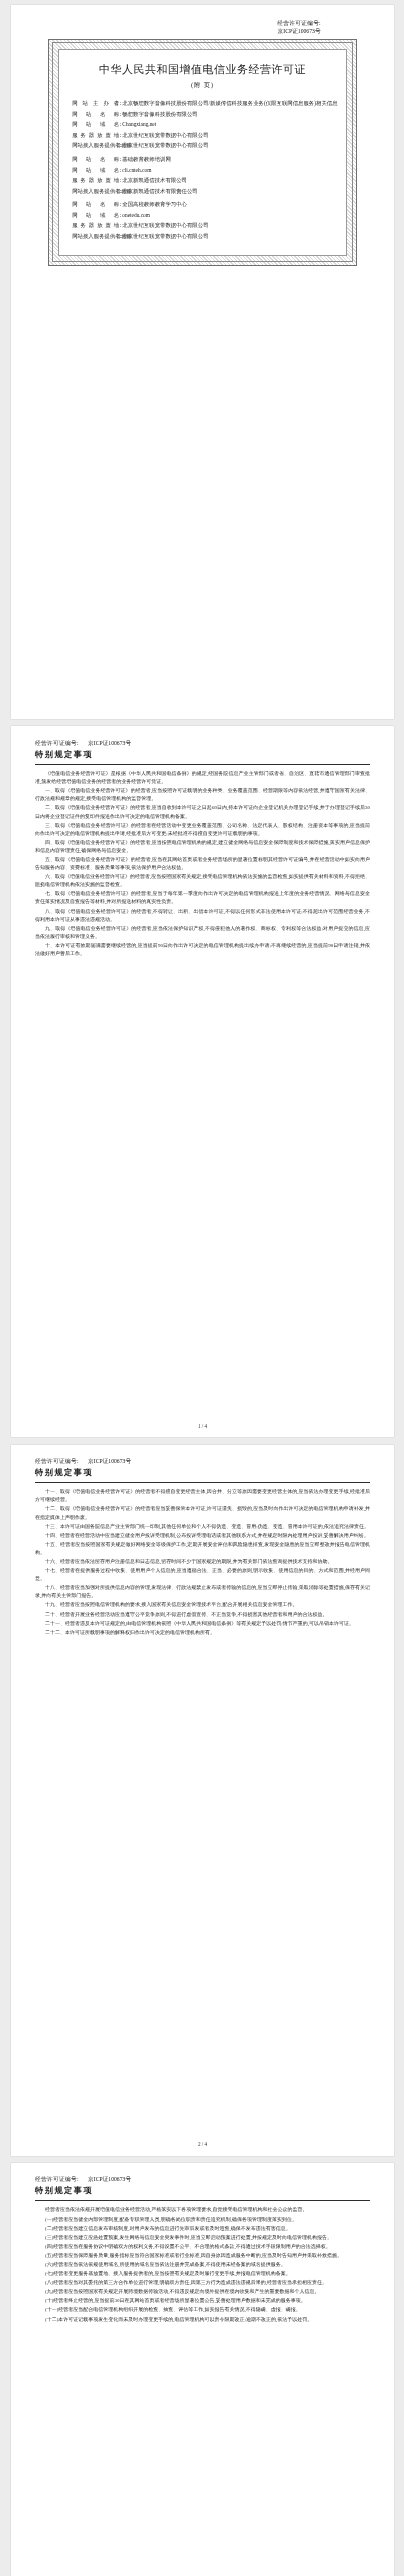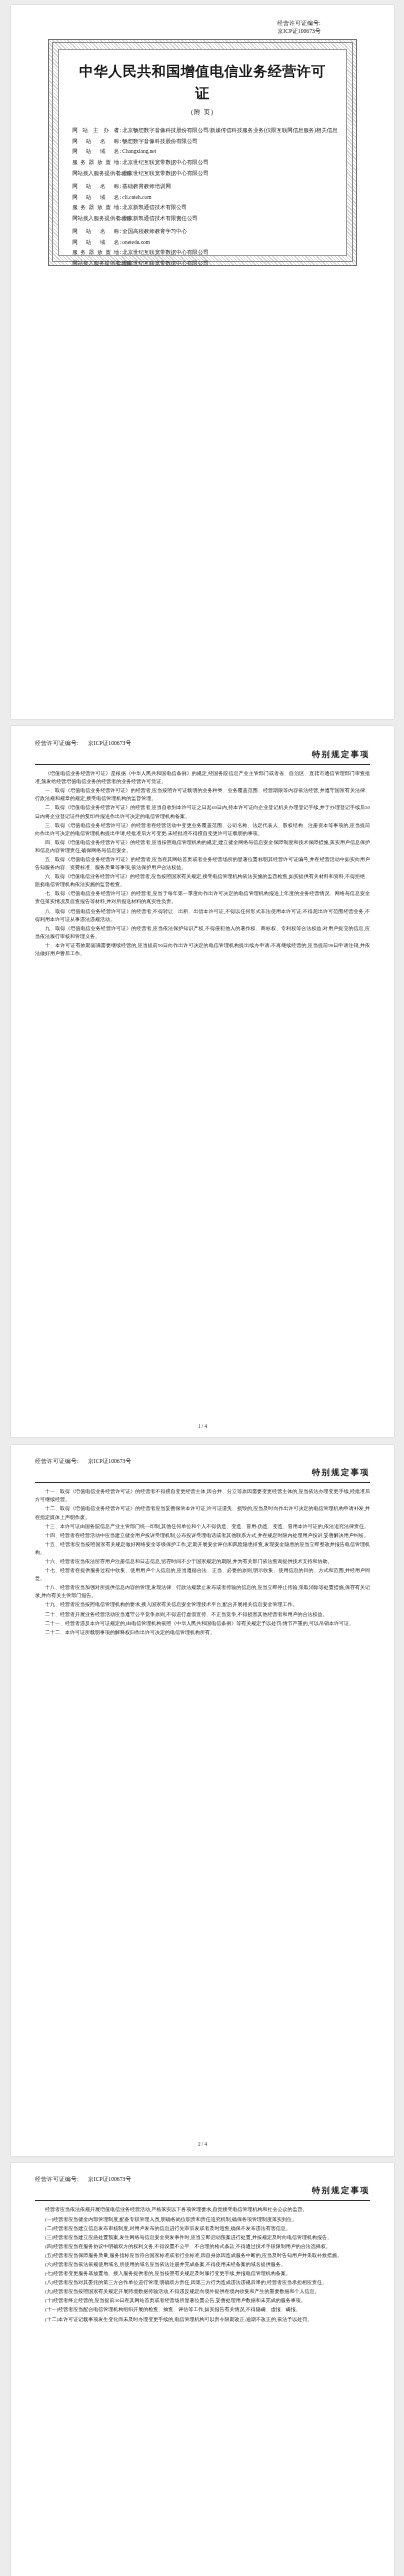--- a/index.html
+++ b/index.html
@@ -67,22 +67,22 @@
   .ornament-inner {
     position: absolute;
     left: 8.8px; top: 8.8px; right: 8.8px; bottom: 8.8px;
     background: #ffffff;
     border: 0.5px solid #9a9a9a;
     box-sizing: border-box;
     padding: 11.3px 13.4px 5.2px 13.4px;
   }
   .cert-title {
     text-align: center;
-    font-size: 14px;
-    font-weight: bold;
+    font-size: 11px;
+    font-weight: normal;
     letter-spacing: 0.5px;
     line-height: 1.6;
   }
   .cert-sub {
     text-align: center;
     font-size: 6.2px;
     margin-top: 2.6px;
     letter-spacing: 1px;
   }
   .fields {
@@ -107,21 +107,21 @@
   
   .pg-head {
     display: flex;
     align-items: baseline;
     font-size: 5.7px;
     margin-bottom: 1px;
   }
   .pg-head .lbl { letter-spacing: 0.3px; }
   .pg-head .val { margin-left: 9.3px; }
   .pg-title {
-    text-align: right;
+    text-align: left;
     font-size: 8.2px;
     font-weight: bold;
     letter-spacing: 1.5px;
     margin: 1px 0 4.1px 0;
   }
   .rule {
     border-top: 0.5px solid #2d2d2d;
     margin: 2.1px 0 5.2px 0;
   }
   .body-text {

